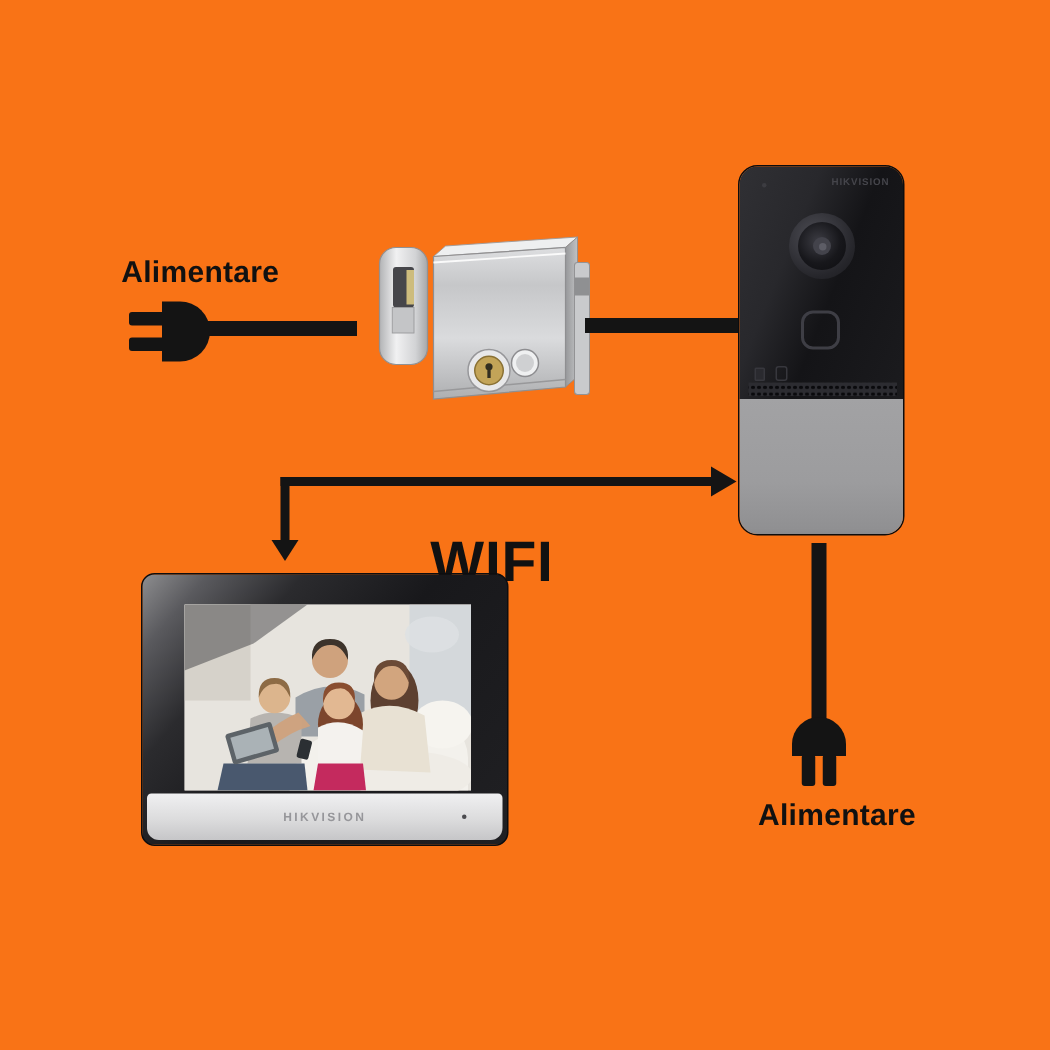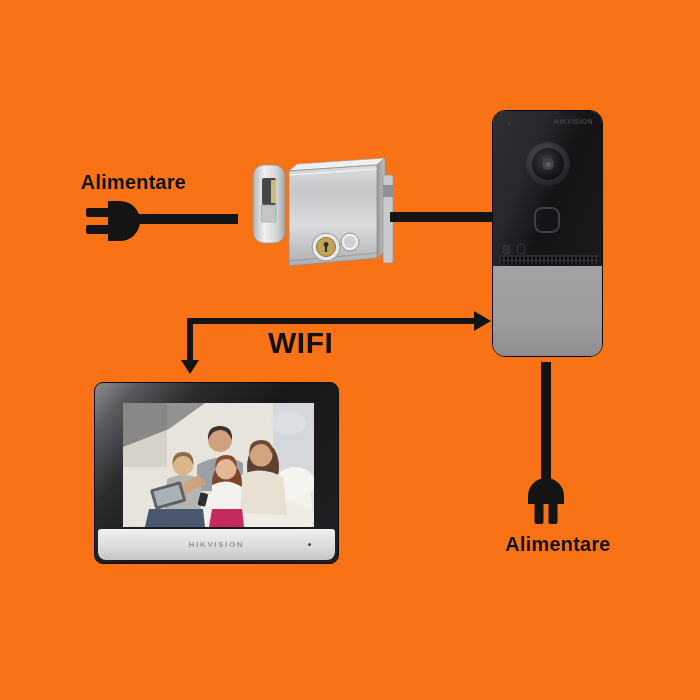--- a/index.html
+++ b/index.html
@@ -6,22 +6,22 @@
   #canvas{
     position:relative;width:700px;height:700px;background:#f97316;
     font-family:Liberation Sans, sans-serif;overflow:hidden;
   }
   .abs{position:absolute;}
   .lbl{
     position:absolute;font-weight:bold;color:#111;text-align:center;
     font-size:20px;line-height:1.2;letter-spacing:0.2px;
   }
   .wifi-lbl{
-    position:absolute;font-weight:bold;color:#111;text-align:left;
-    font-size:30px;line-height:1.0;letter-spacing:0.5px;
+    position:absolute;font-weight:bold;color:#111;text-align:center;
+    font-size:38px;line-height:1.0;letter-spacing:0.5px;margin-top:28px;
   }
   .cable{position:absolute;background:#141414;}
   .hline{position:absolute;background:#141414;height:6px;}
   .vline{position:absolute;background:#141414;width:6px;}
   .arrow-right{
     position:absolute;width:0;height:0;
     border-top:10px solid transparent;border-bottom:10px solid transparent;
     border-left:17px solid #141414;
   }
   .arrow-down{

